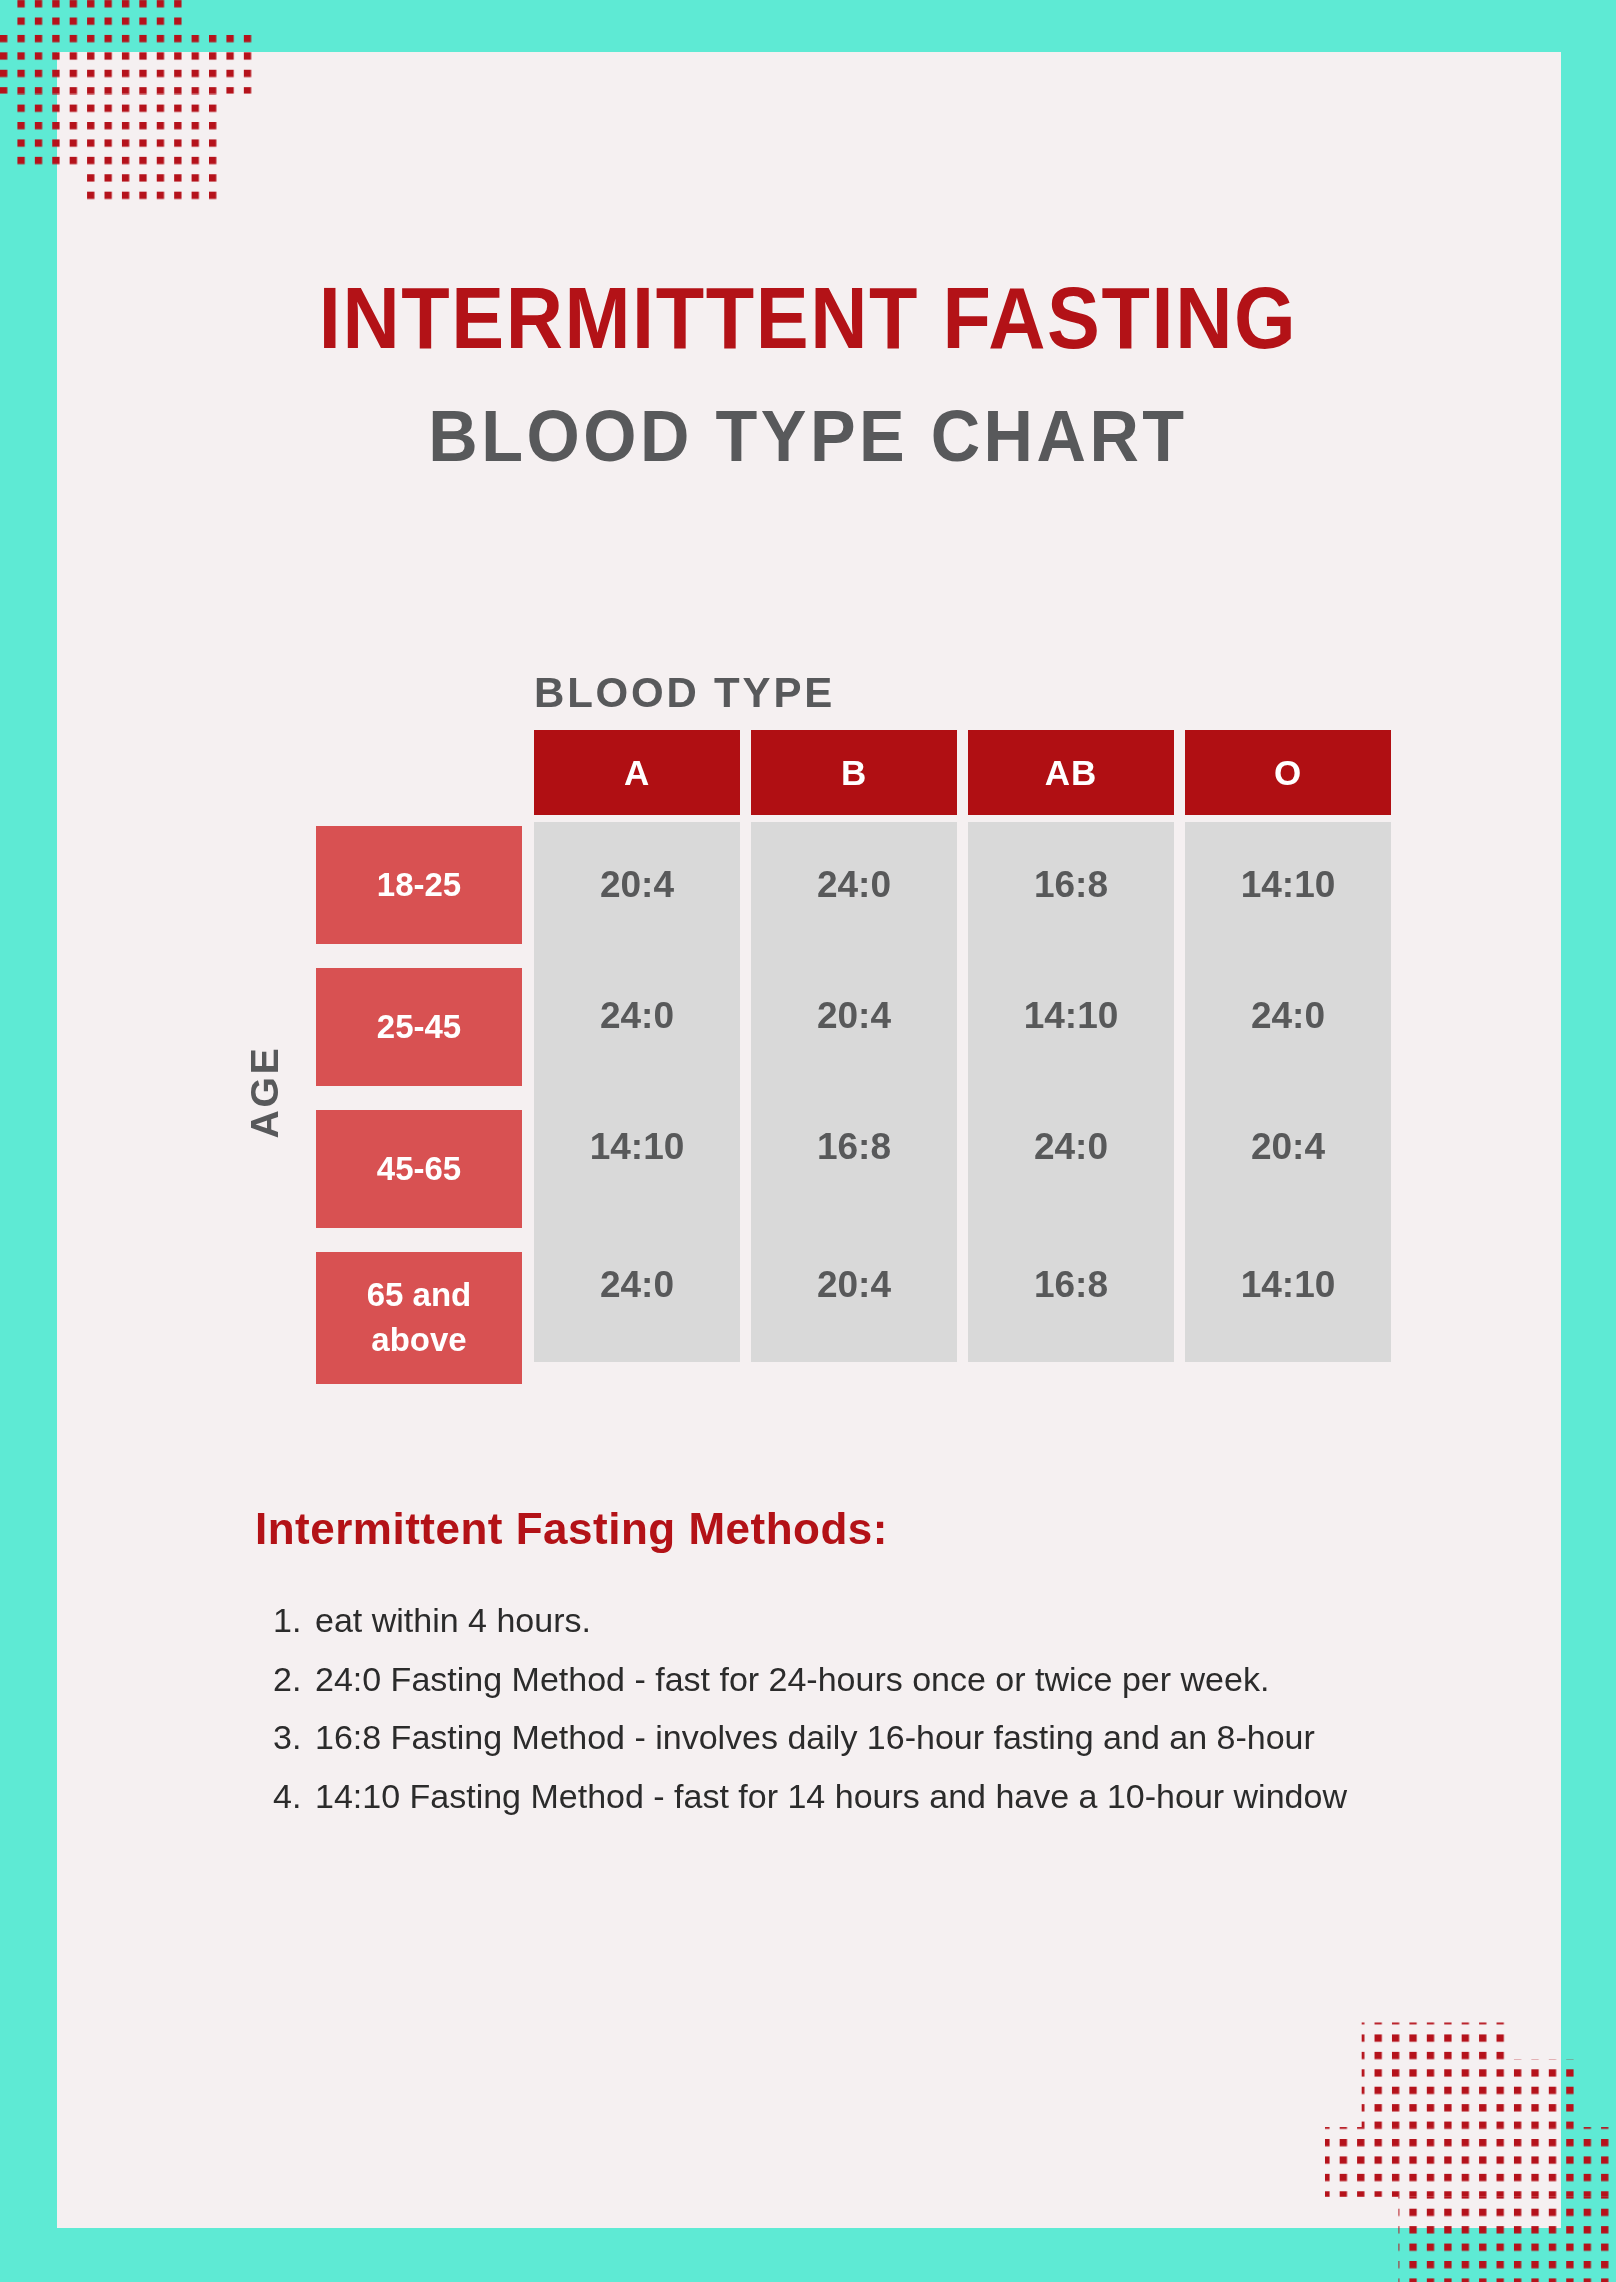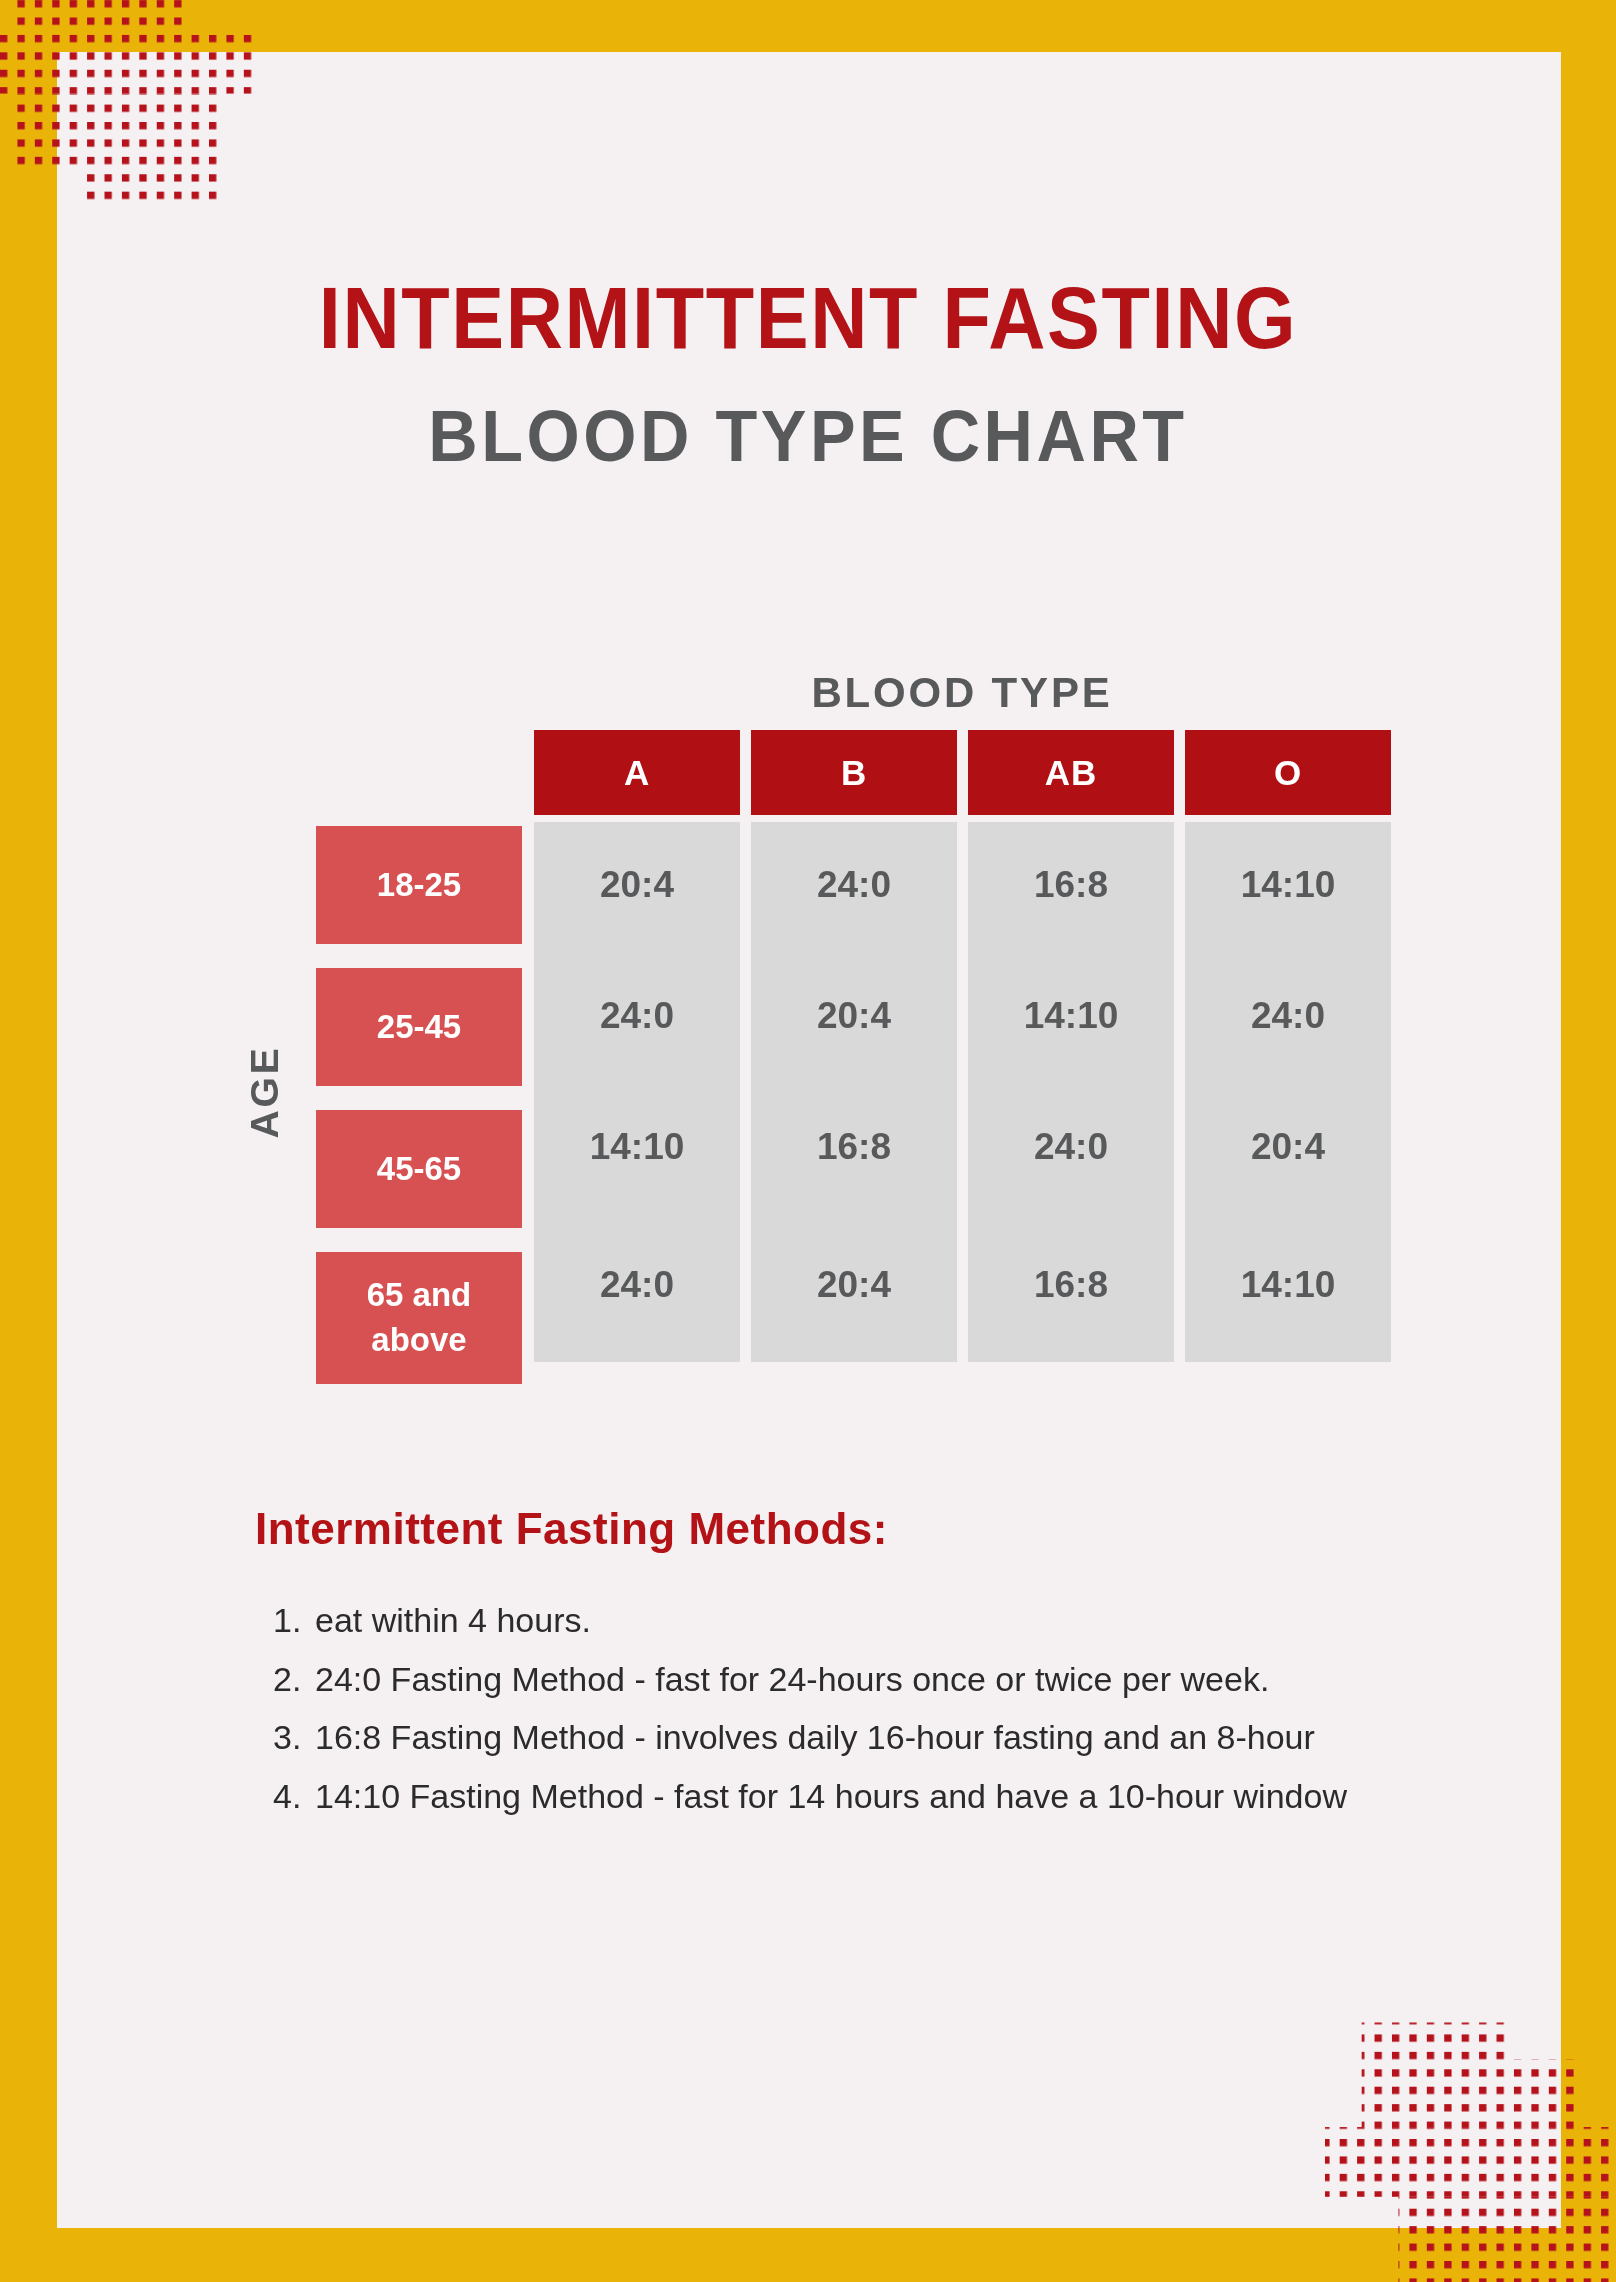--- a/index.html
+++ b/index.html
@@ -1,30 +1,30 @@
 <!DOCTYPE html>
 <html style="font-size:14.7px"><head>
 <meta charset="utf-8">
 <style>
   html,body{margin:0;padding:0;background:#fafafa;}
-  .page{position:relative;width:1616px;height:2283px;background:#eab308;overflow:hidden;
+  .page{position:relative;width:1616px;height:2283px;background:#5eead4;overflow:hidden;
         font-family:"Liberation Sans",sans-serif;}
   .card{position:absolute;left:57px;top:52px;width:1504px;height:2176px;background:#f5f0f1;}
 
   
   .main-title{position:absolute;left:0;top:274px;width:100%;text-align:center;
     font-size:88px;font-weight:bold;color:#b31217;letter-spacing:1.8px;white-space:nowrap;
     transform:scaleX(0.90);transform-origin:50% 50%;line-height:1;}
   .subtitle{position:absolute;left:0;top:400px;width:100%;text-align:center;
     font-size:72px;font-weight:bold;color:#58595b;letter-spacing:3.7px;white-space:nowrap;
     transform:scaleX(0.95);transform-origin:50% 50%;line-height:1;}
 
   
   .table{position:absolute;left:316px;top:730px;width:1074px;}
-  .bt-label{position:absolute;left:218px;top:-61px;width:856px;text-align:center;
+  .bt-label{position:absolute;left:218px;top:-61px;width:856px;text-align:left;
     font-size:42px;font-weight:bold;color:#58595b;letter-spacing:2.8px;}
   .col-headers{position:absolute;left:218px;top:0;display:flex;column-gap:11px;}
   .col-header{width:206px;height:85px;background:#b00f13;color:#ffffff;
     display:flex;align-items:center;justify-content:center;font-size:35px;font-weight:bold;letter-spacing:0.9px;}
   .strips{position:absolute;left:218px;top:92px;display:flex;column-gap:11px;}
   .strip{width:206px;height:540px;background:#d9d9d9;}
   .row-labels{position:absolute;left:0;top:96px;display:grid;
     grid-template-rows:118px 118px 118px 132px;row-gap:24px;}
   .row-label{width:206px;background:#d85152;color:#ffffff;display:flex;align-items:center;
     justify-content:center;text-align:center;font-size:33px;font-weight:bold;line-height:1.35;

